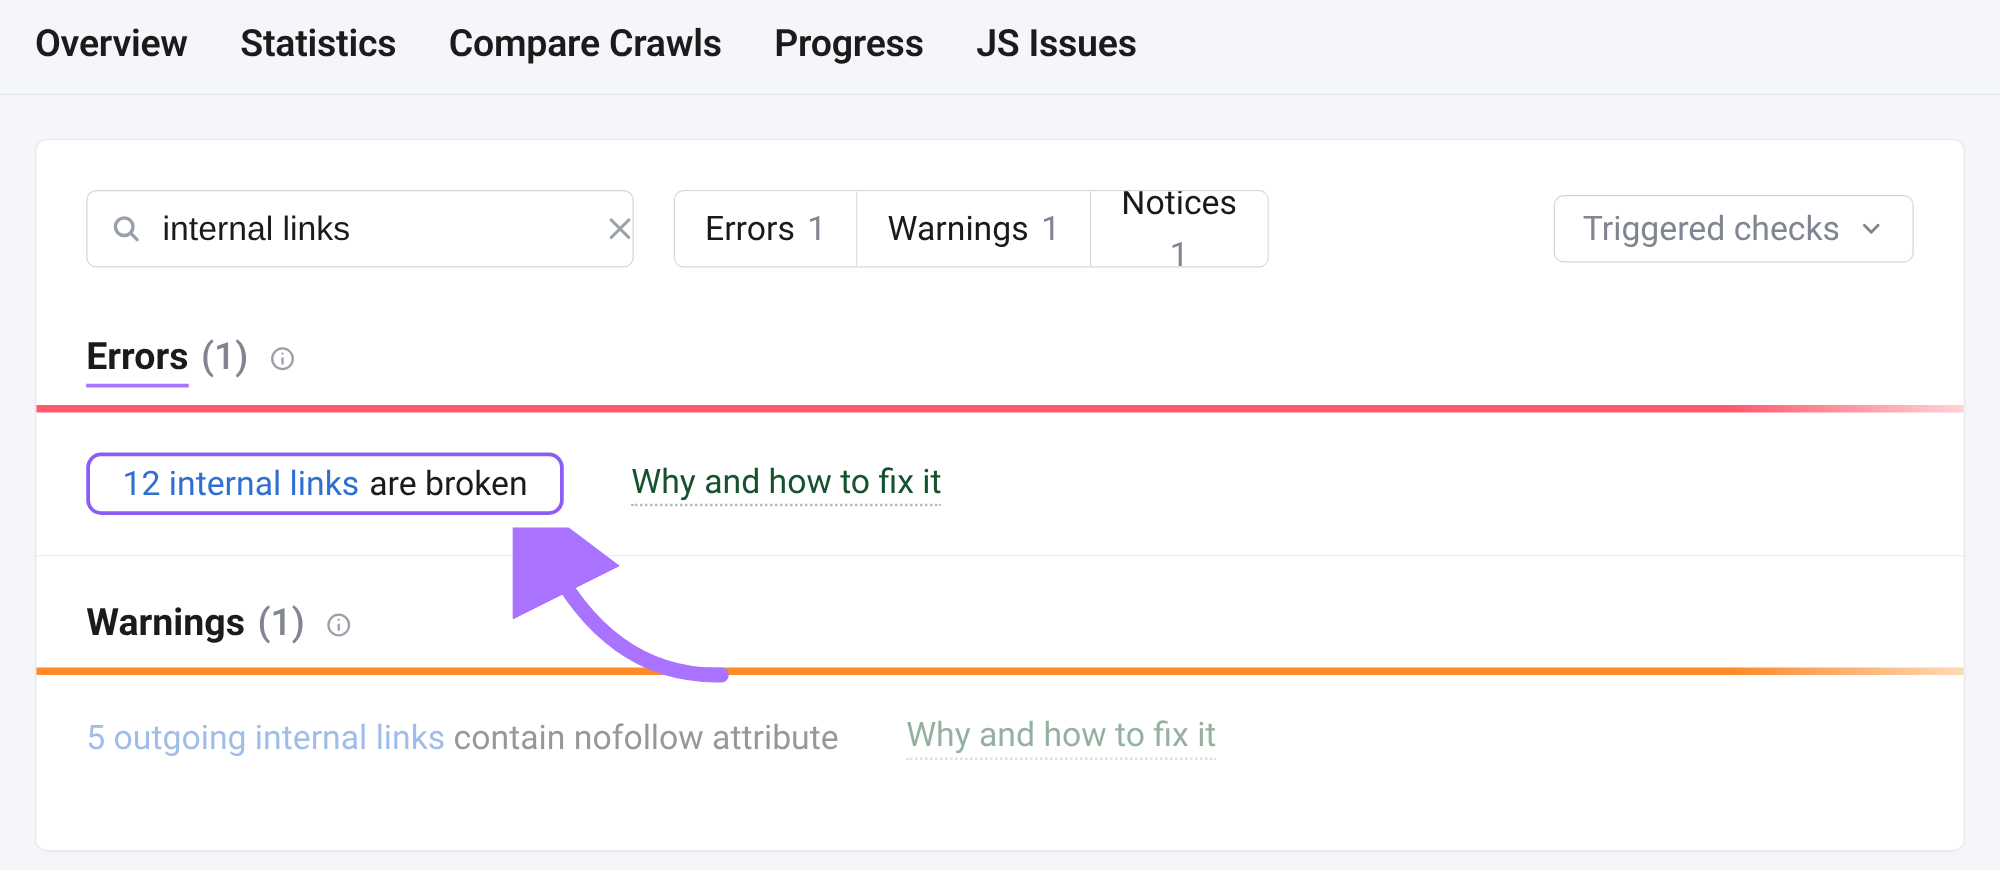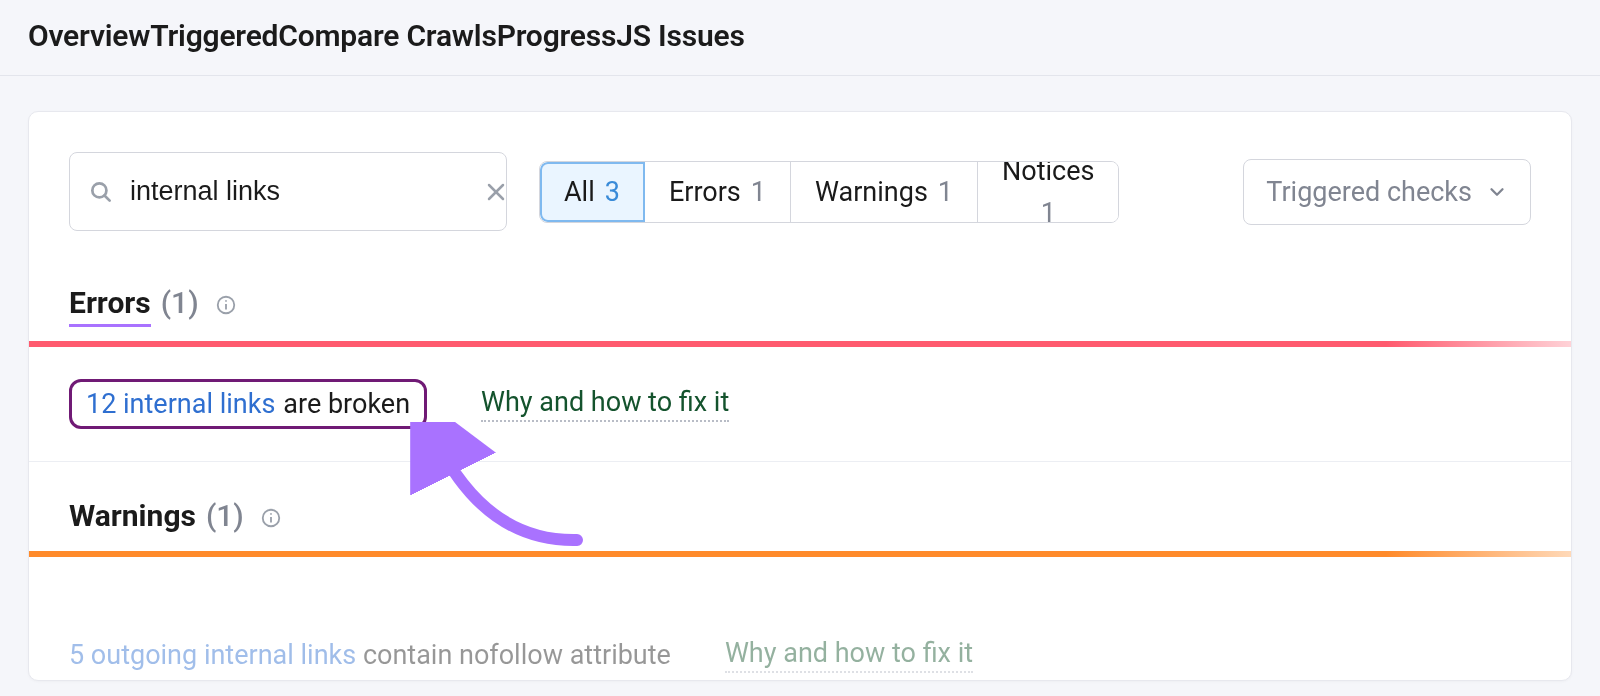--- a/index.html
+++ b/index.html
@@ -8,20 +8,21 @@
     background: #f5f6fa;
     width: 1600px;
     height: 696px;
     overflow: hidden;
     color: #1a1a1a;
   }
 
   
   .tabs {
     display: flex;
+    gap: 42px;
     padding: 18px 20px 0 28px;
     border-bottom: 1px solid #e3e5ec;
     background: #f5f6fa;
   }
   .tab {
     font-size: 30px;
     font-weight: 600;
     color: #1b1b1b;
     padding-bottom: 22px;
     cursor: pointer;
@@ -57,21 +58,21 @@
     padding: 40px 40px 0 40px;
   }
 
   
   .search {
     display: flex;
     align-items: center;
     border: 1px solid #d4d6dd;
     border-radius: 8px;
     padding: 0 18px;
-    height: 79px;
+    height: 62px;
     width: 438px;
     background: #fff;
   }
   .search-icon { color: #9aa0aa; margin-right: 16px; display:flex; }
   .search input {
     border: none;
     outline: none;
     font-size: 27px;
     flex: 1;
     color: #1b1b1b;
@@ -112,21 +113,21 @@
   .spacer { flex: 1; }
 
   
   .trigger-dd {
     display: flex;
     align-items: center;
     gap: 14px;
     border: 1px solid #d4d6dd;
     border-radius: 8px;
     padding: 0 22px;
-    height: 66px;
+    height: 54px;
     color: #808591;
     font-size: 27px;
     cursor: pointer;
     background: #fff;
   }
   .chevron { display:flex; color:#808591; }
 
   
   .section-header {
     display: flex;
@@ -171,54 +172,54 @@
     display: flex;
     align-items: center;
     padding: 32px 40px;
     border-bottom: 1px solid #eceef3;
     gap: 54px;
     font-size: 27px;
   }
   .issue-pill {
     display: inline-flex;
     align-items: center;
-    border: 3px solid #701a75;
+    border: 3px solid #8b5cf6;
     border-radius: 12px;
-    padding: 6px 14px;
+    padding: 6px 26px;
     gap: 8px;
   }
   .issue-link { color: #2f6fd0; }
   .issue-text { color: #1b1b1b; }
   .fix-link {
     color: #14532d;
     border-bottom: 2px dotted #b8bcc6;
     padding-bottom: 2px;
     cursor: pointer;
   }
 
   
   .issue-row.faded .issue-link,
   .issue-row.faded .issue-text,
   .issue-row.faded .fix-link { opacity: 0.45; }
-  .issue-row.faded { border-bottom: none; margin-top: 48px; }
+  .issue-row.faded { border-bottom: none; }
 
   
   .annotation-arrow {
     position: absolute;
     left: 378px;
     top: 310px;
     pointer-events: none;
   }
 </style>
 </head>
 <body>
 
 <div class="tabs">
   <div class="tab">Overview</div>
-  <div class="tab">Triggered</div>
+  <div class="tab">Statistics</div>
   <div class="tab">Compare Crawls</div>
   <div class="tab">Progress</div>
   <div class="tab">JS Issues</div>
 </div>
 
 <div class="panel">
 
   <div class="filter-row">
 
     <div class="search">
@@ -231,24 +232,20 @@
       <input type="text" value="internal links" style="">
       <span class="clear-icon">
         <svg width="24" height="24" viewBox="0 0 24 24" fill="none" stroke="currentColor" stroke-width="2.5" stroke-linecap="round">
             <line x1="5" y1="5" x2="19" y2="19"></line>
             <line x1="19" y1="5" x2="5" y2="19"></line>
           </svg>
       </span>
     </div>
 
     <div class="segmented">
-      <div class="seg-btn active">
-        <span>All</span>
-        <span class="count">3</span>
-      </div>
       <div class="seg-btn">
         <span>Errors</span>
         <span class="count">1</span>
       </div>
       <div class="seg-btn">
         <span>Warnings</span>
         <span class="count">1</span>
       </div>
       <div class="seg-btn">
         <span>Notices</span>

